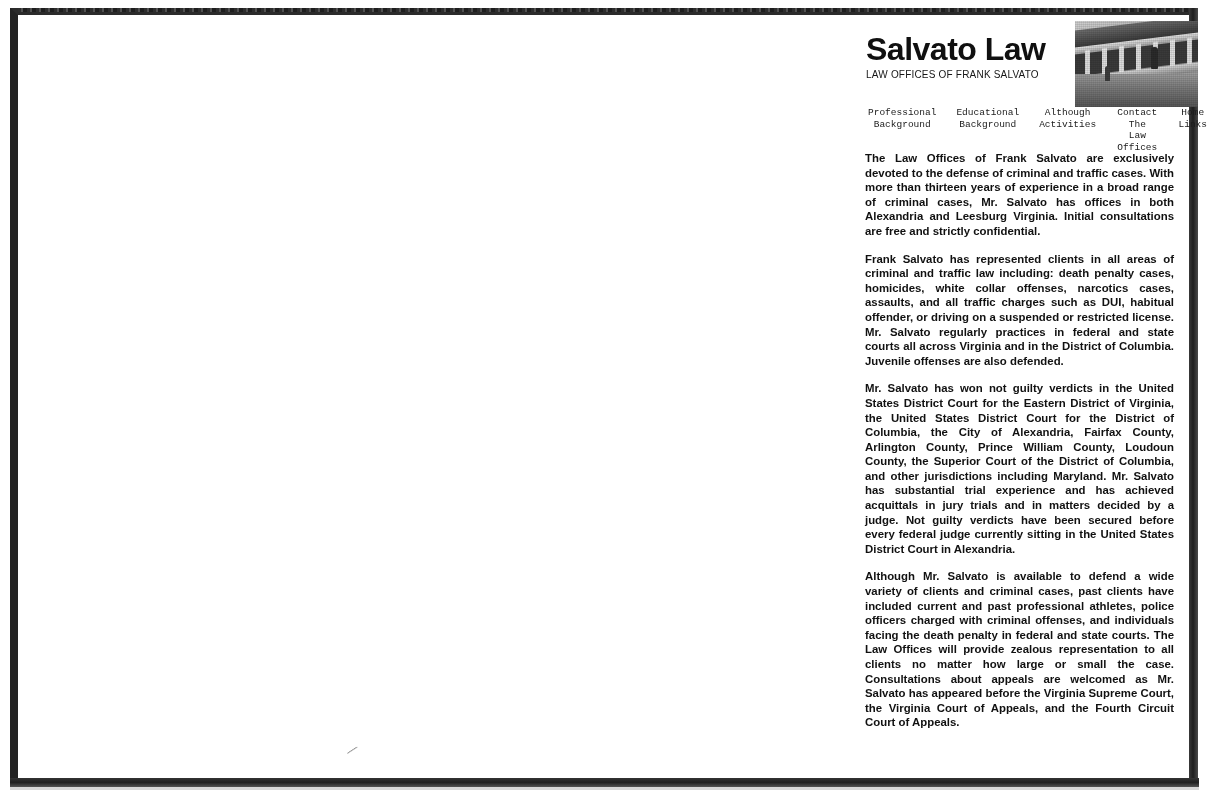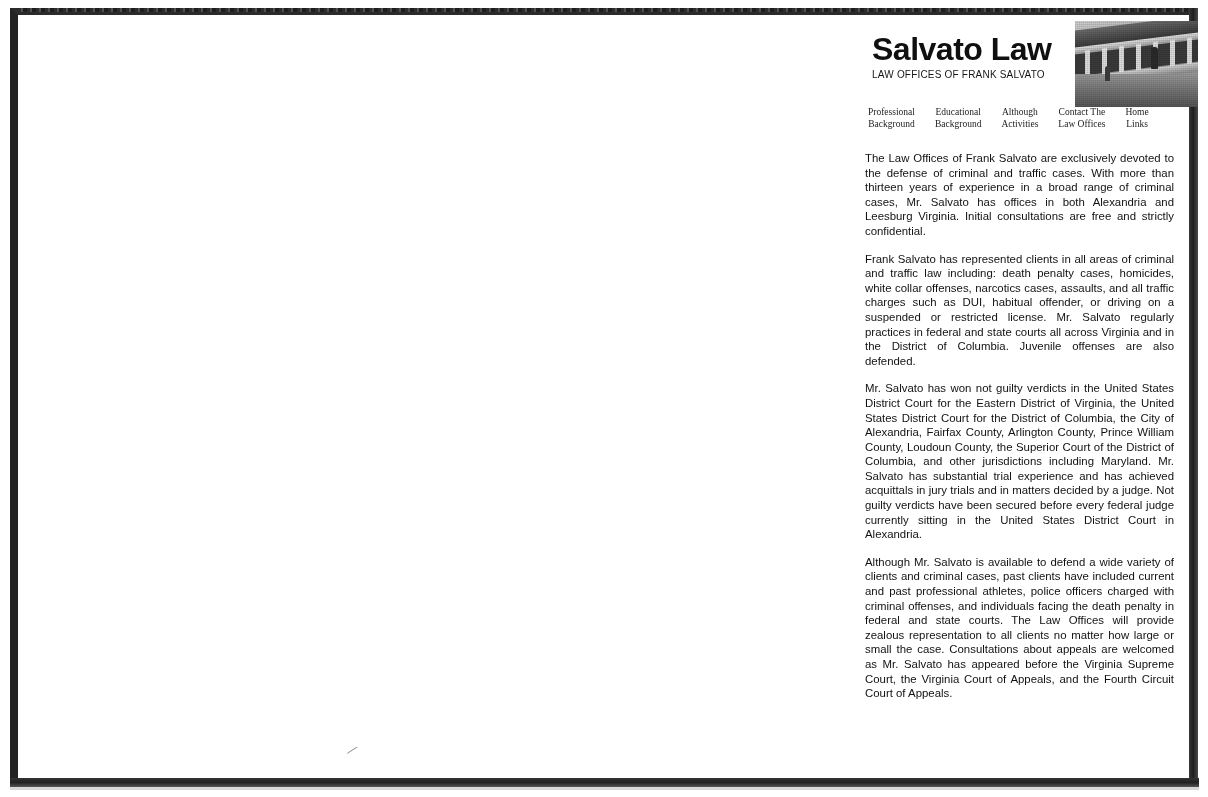--- a/index.html
+++ b/index.html
@@ -87,21 +87,21 @@
   }
 
   
   .site-header {
     position: relative;
     height: 88px;
     margin: 0 0 0 0;
   }
   .logo-block {
     position: absolute;
-    left: 26px;
+    left: 20px;
     top: 17px;
     z-index: 3;
   }
   .logo-title {
     font-family: "Liberation Sans", sans-serif;
     font-weight: bold;
     font-size: 32px;
     line-height: 34px;
     letter-spacing: -0.5px;
     color: #101010;
@@ -181,36 +181,37 @@
   
   .site-nav {
     position: relative;
     height: 36px;
     margin-top: 4px;
     padding-left: 22px;
     display: flex;
     align-items: flex-start;
   }
   .nav-item {
-    font-family: Liberation Serif, serif;
+    font-family: Liberation Mono, monospace;
     font-size: 9.5px;
     line-height: 11.5px;
     color: #1b1b1b;
     text-align: center;
     white-space: pre-line;
     margin-right: 20px;
     cursor: pointer;
   }
   .nav-item:last-child { margin-right: 0; text-align: center; }
 
   
   .site-body {
     padding: 8px 8px 0 19px;
     width: 336px;
     box-sizing: border-box;
+    font-weight: bold;
   }
   .site-body p {
     margin: 0 0 13px 0;
     font-family: "Liberation Sans", sans-serif;
     font-size: 11.4px;
     line-height: 14.6px;
     color: #111111;
     text-align: justify;
     text-justify: inter-word;
   }

